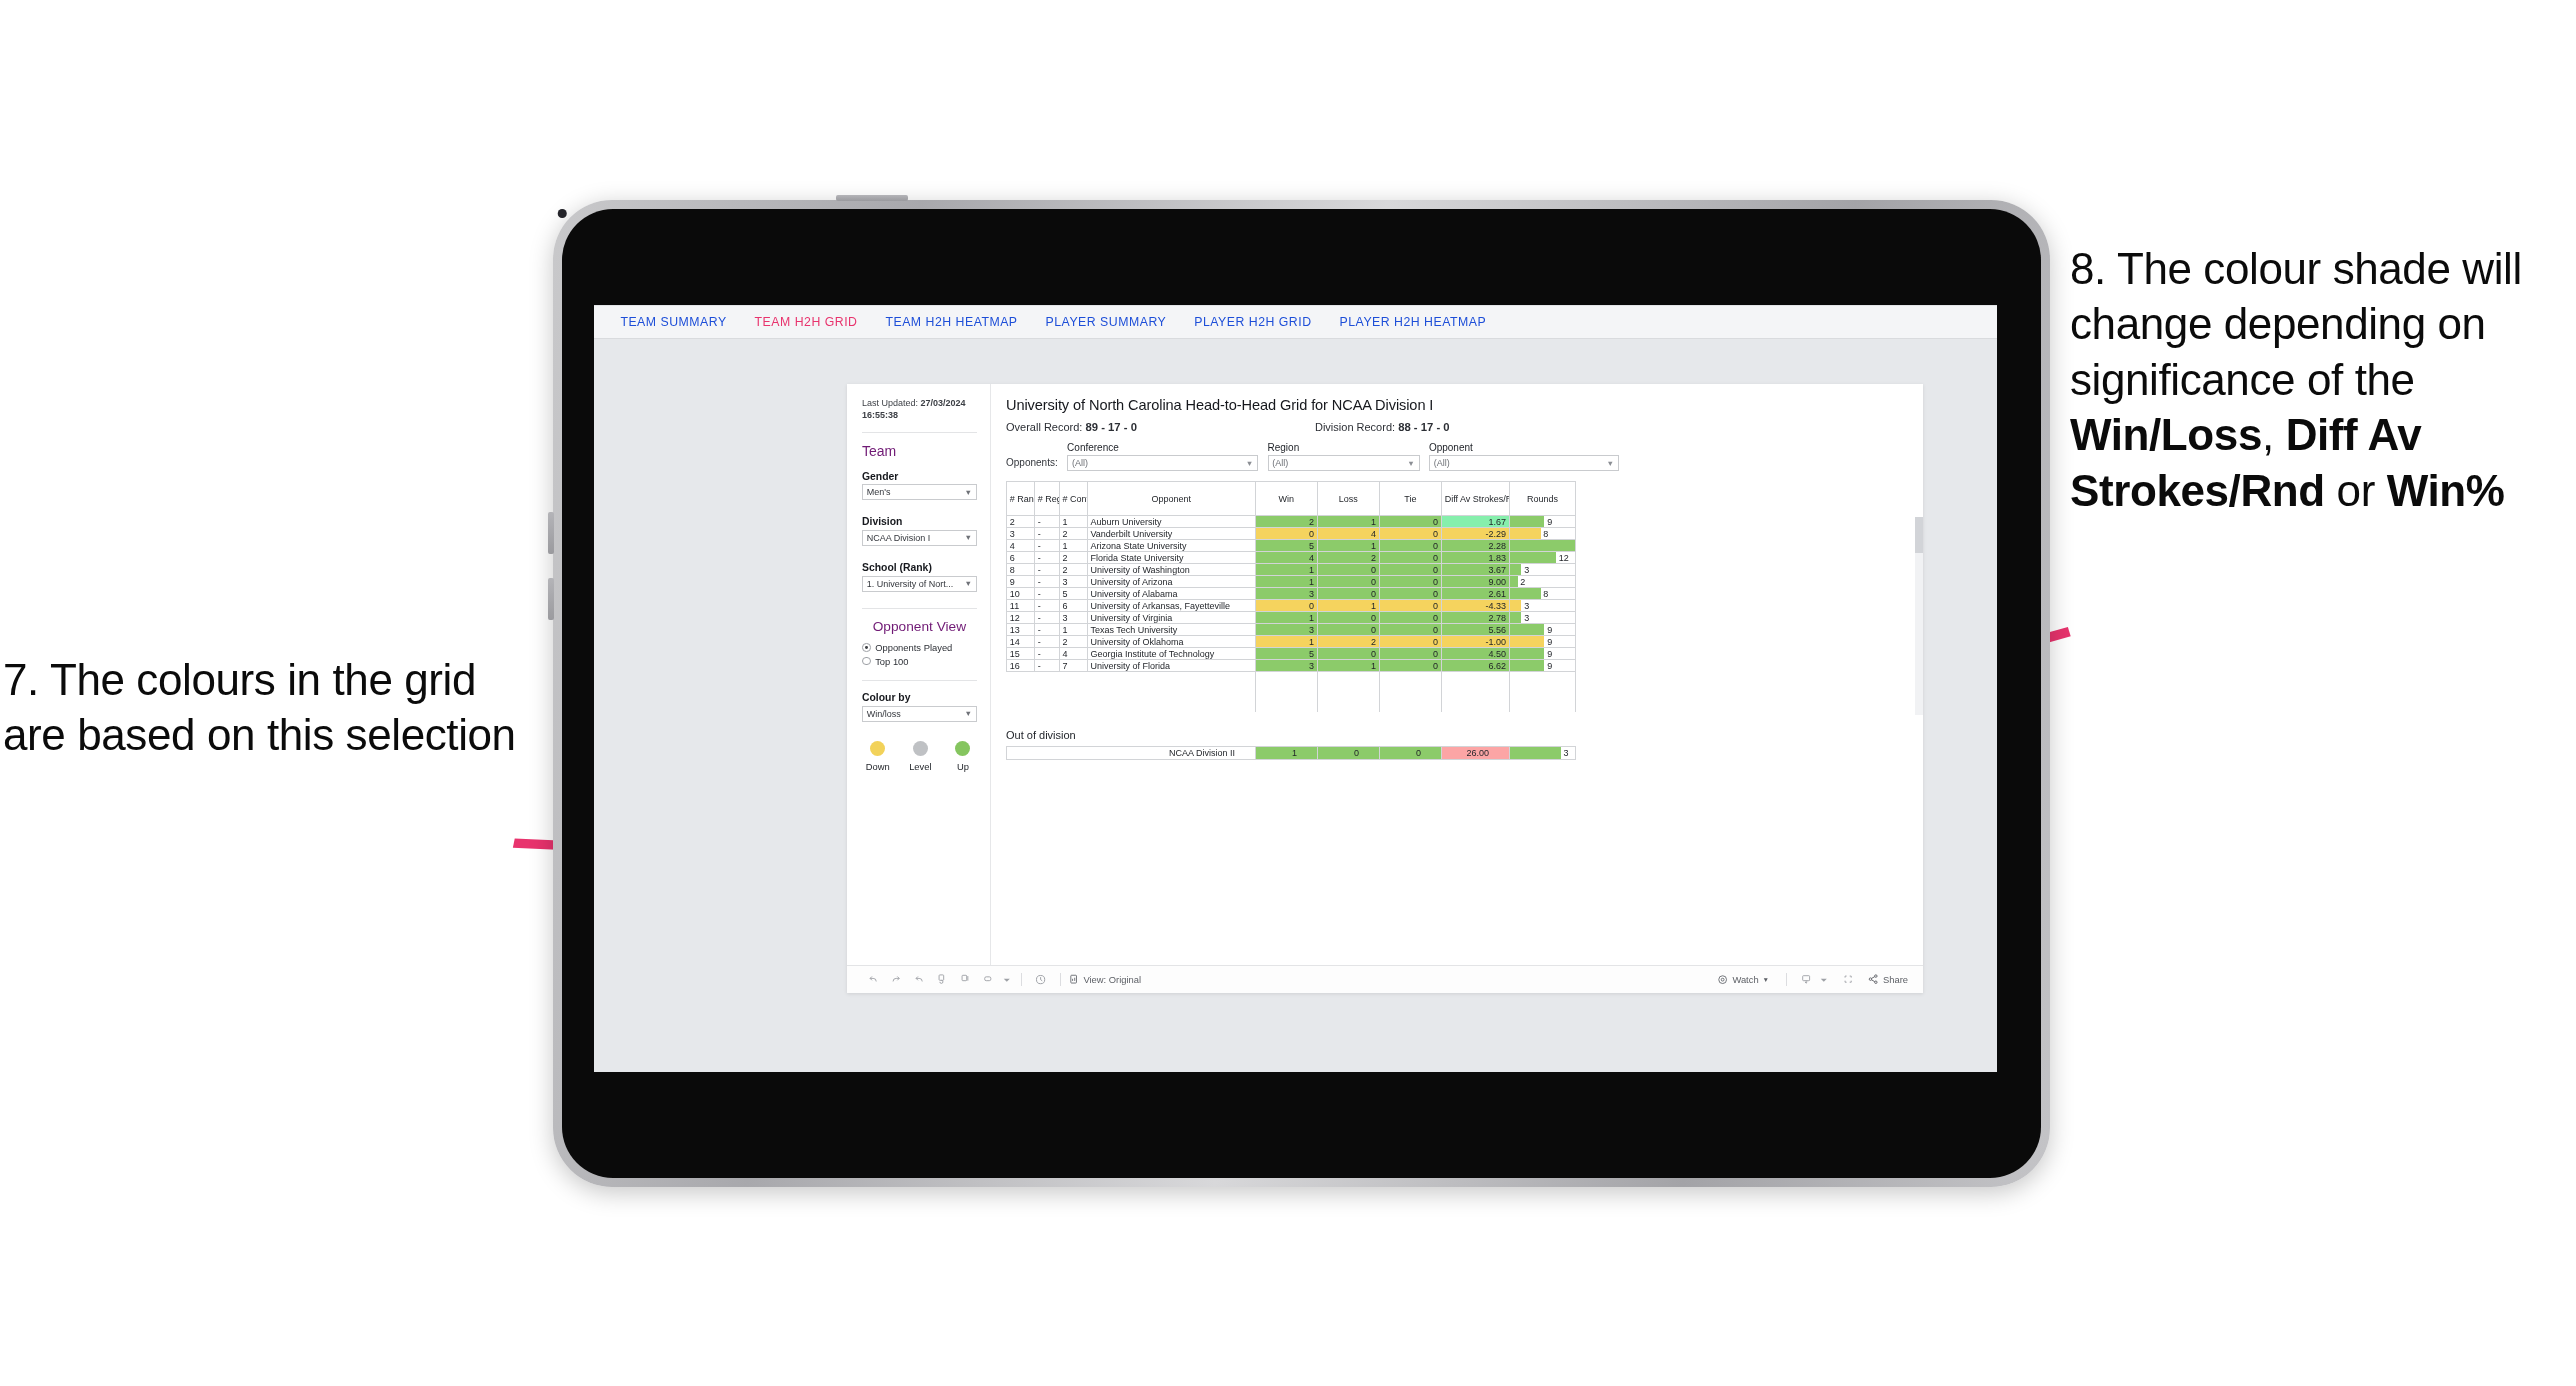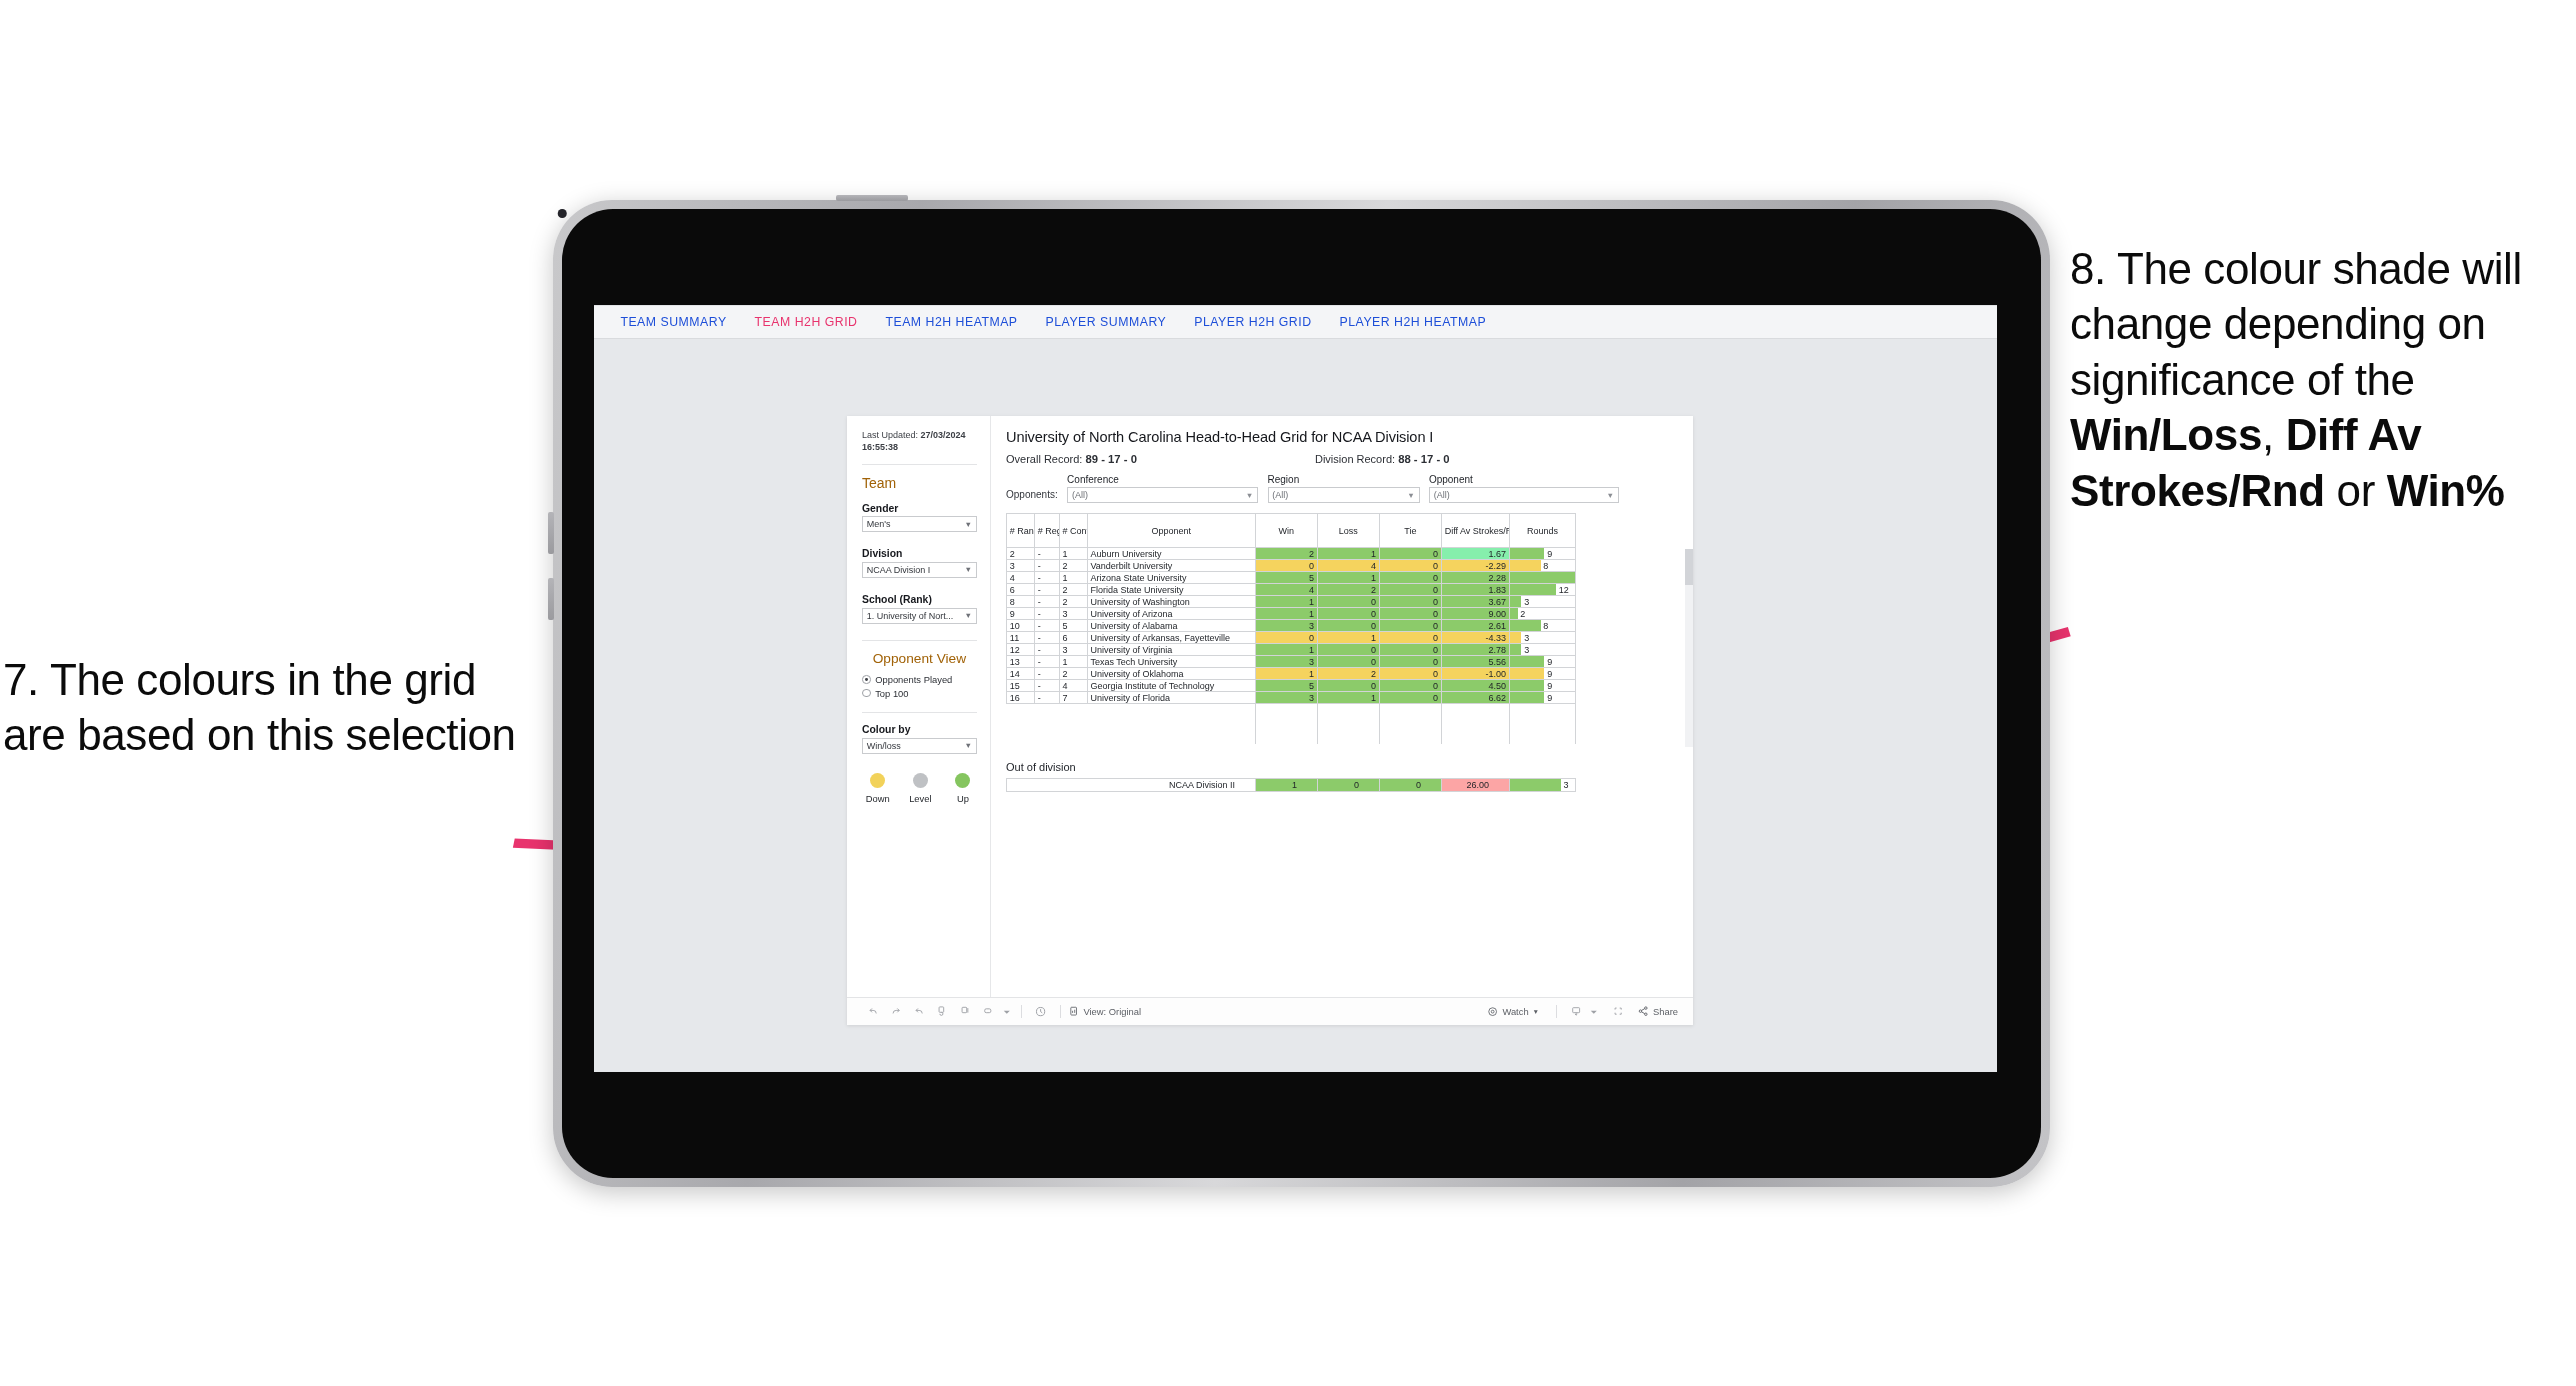--- a/index.html
+++ b/index.html
@@ -89,37 +89,37 @@
     display: flex; align-items: center; padding-left: 26.4px; gap: 28px;
   }
   .snav { font-size: 12.3px; letter-spacing: 0.5px; color: #1d4ed8; cursor: pointer; }
   .snav.active { color: #e8336d; }
 
   
   #workspace { position: relative; height: 684px; background: #e6e8eb; }
 
   #viz-card {
     position: absolute; left: 253px; top: 45px;
-    width: 846px; height: 609px;
+    width: 1076px; height: 609px;
     background: #ffffff;
     box-shadow: 0 0.9px 3.8px rgba(0,0,0,0.10);
-    display: flex; flex-direction: column; margin-top: 32px;
+    display: flex; flex-direction: column;
   }
   #viz-body { flex: 1; display: flex; overflow: hidden; }
 
   
   #side {
     width: 144px; padding: 13.2px 13.2px 0 15px;
     border-right: 0.9px solid #e6e7e9;
     background: #ffffff;
   }
   #lastupd { font-size: 9px; color: #3c3f45; line-height: 1.35; }
   #lastupd b { font-weight: bold; }
   .side-rule { border-top: 0.9px solid #e3e4e6; margin: 10.4px 0 0 0; }
-  .side-h { font-size: 14px; color: #a16207; margin: 10.4px 0 11.3px 0; }
+  .side-h { font-size: 14px; color: #701a75; margin: 10.4px 0 11.3px 0; }
   .side-h.center { text-align: center; font-size: 13.7px; }
   .fld-label { font-size: 10.4px; color: #16181d; font-weight: bold; margin-bottom: 2.8px; }
   .sel {
     height: 16px; border: 0.9px solid #c9cbce; background: #fff;
     display: flex; align-items: center; padding: 0 3.8px;
     font-size: 9px; color: #33363c; cursor: pointer;
     margin-bottom: 16px; position: relative;
   }
   .sel .caret {
     margin-left: auto; font-size: 7.6px; color: #6f7278; line-height: 1;

